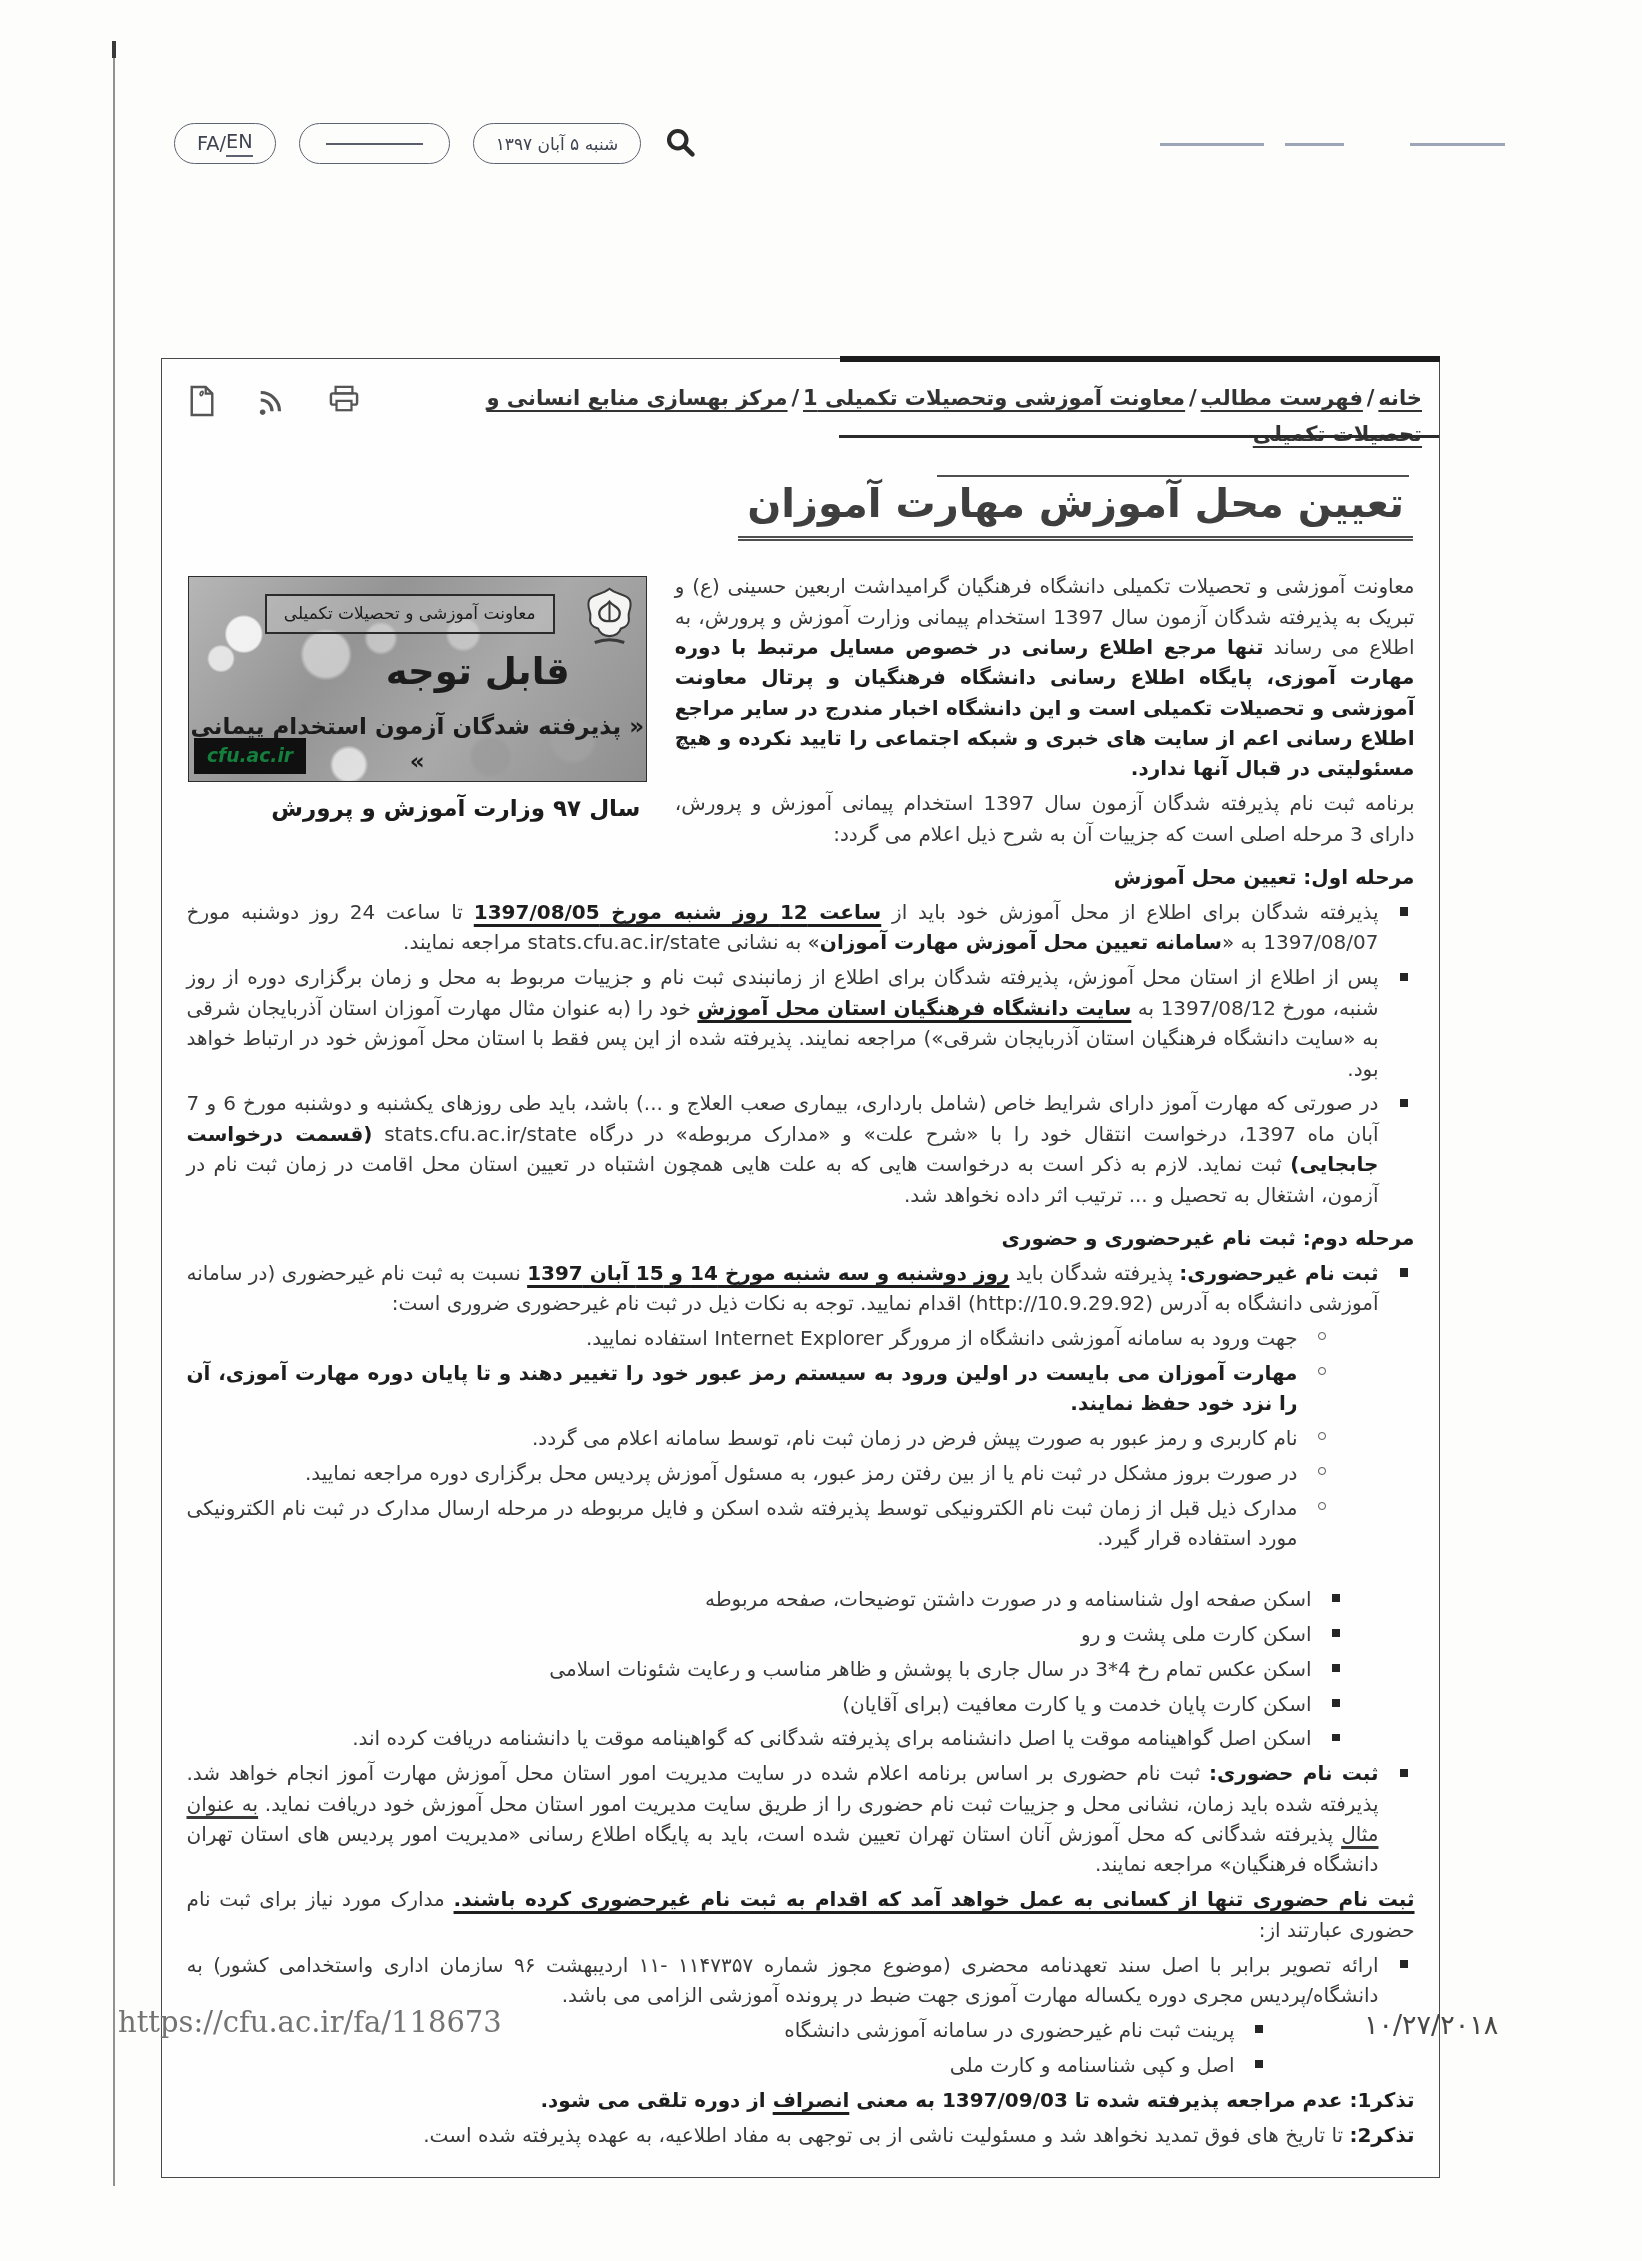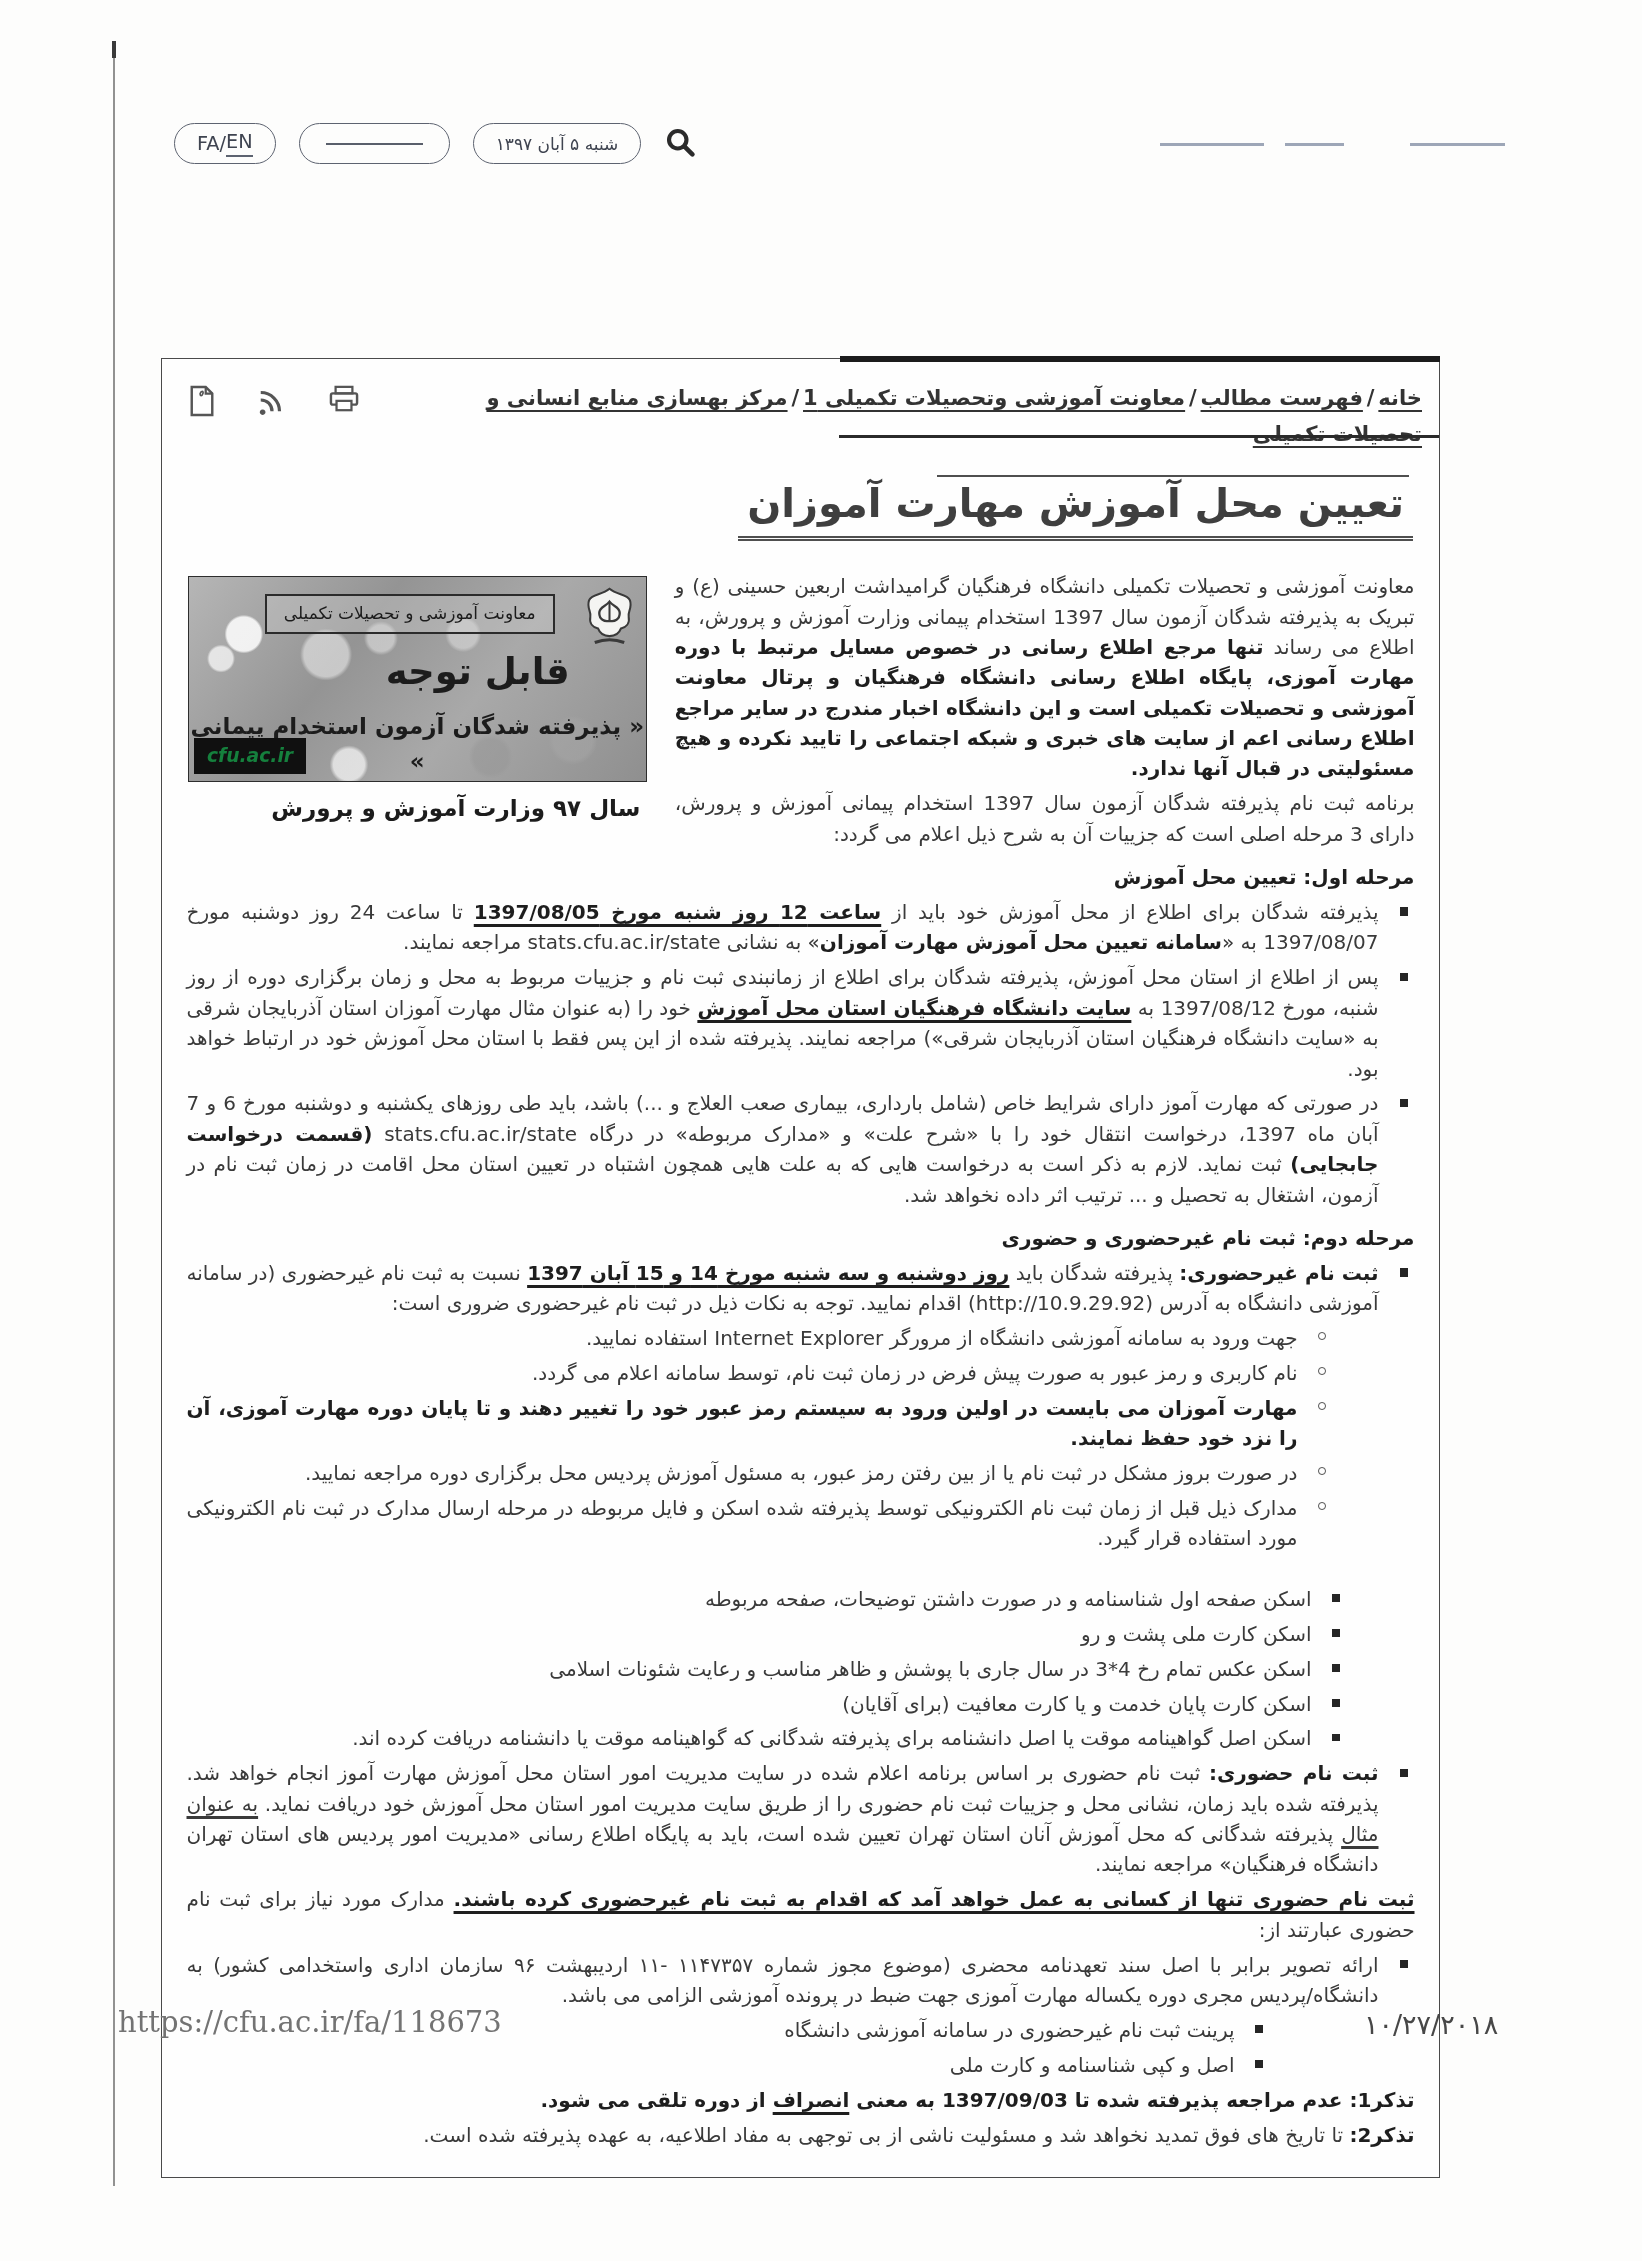--- a/index.html
+++ b/index.html
@@ -168,22 +168,22 @@
     </div>
   <div class="block p"><span>معاونت آموزشی و تحصیلات تکمیلی دانشگاه فرهنگیان گرامیداشت اربعین حسینی (ع) و تبریک به پذیرفته شدگان آزمون سال 1397 استخدام پیمانی وزارت آموزش و پرورش، به اطلاع می رساند </span><span class="b">تنها مرجع اطلاع رسانی در خصوص مسایل مرتبط با دوره مهارت آموزی، پایگاه اطلاع رسانی دانشگاه فرهنگیان و پرتال معاونت آموزشی و تحصیلات تکمیلی است و این دانشگاه اخبار مندرج در سایر مراجع اطلاع رسانی اعم از سایت های خبری و شبکه اجتماعی را تایید نکرده و هیچ مسئولیتی در قبال آنها ندارد.</span></div>
       <div class="block p"><span>برنامه ثبت نام پذیرفته شدگان آزمون سال 1397 استخدام پیمانی آموزش و پرورش، دارای 3 مرحله اصلی است که جزییات آن به شرح ذیل اعلام می گردد:</span></div>
       <div class="block h"><span class="b">مرحله اول: تعیین محل آموزش</span></div>
       <div class="block bullet"><span class="marker"></span><span>پذیرفته شدگان برای اطلاع از محل آموزش خود باید از </span><span class="b u">ساعت 12 روز شنبه مورخ 1397/08/05</span><span> تا ساعت 24 روز دوشنبه مورخ 1397/08/07 به «</span><span class="b">سامانه تعیین محل آموزش مهارت آموزان</span><span>» به نشانی stats.cfu.ac.ir/state مراجعه نمایند.</span></div>
       <div class="block bullet"><span class="marker"></span><span>پس از اطلاع از استان محل آموزش، پذیرفته شدگان برای اطلاع از زمانبندی ثبت نام و جزییات مربوط به محل و زمان برگزاری دوره از روز شنبه، مورخ 1397/08/12 به </span><span class="b u">سایت دانشگاه فرهنگیان استان محل آموزش</span><span> خود را (به عنوان مثال مهارت آموزان استان آذربایجان شرقی به «سایت دانشگاه فرهنگیان استان آذربایجان شرقی») مراجعه نمایند. پذیرفته شده از این پس فقط با استان محل آموزش خود در ارتباط خواهد بود.</span></div>
       <div class="block bullet"><span class="marker"></span><span>در صورتی که مهارت آموز دارای شرایط خاص (شامل بارداری، بیماری صعب العلاج و ...) باشد، باید طی روزهای یکشنبه و دوشنبه مورخ 6 و 7 آبان ماه 1397، درخواست انتقال خود را با «شرح علت» و «مدارک مربوطه» در درگاه stats.cfu.ac.ir/state </span><span class="b">(قسمت درخواست جابجایی)</span><span> ثبت نماید. لازم به ذکر است به درخواست هایی که به علت هایی همچون اشتباه در تعیین استان محل اقامت در زمان ثبت نام در آزمون، اشتغال به تحصیل و ... ترتیب اثر داده نخواهد شد.</span></div>
       <div class="block h"><span class="b">مرحله دوم: ثبت نام غیرحضوری و حضوری</span></div>
       <div class="block bullet"><span class="marker"></span><span class="b">ثبت نام غیرحضوری:</span><span> پذیرفته شدگان باید </span><span class="b u">روز دوشنبه و سه شنبه مورخ 14 و 15 آبان 1397</span><span> نسبت به ثبت نام غیرحضوری (در سامانه آموزشی دانشگاه به آدرس (http://10.9.29.92) اقدام نمایید. توجه به نکات ذیل در ثبت نام غیرحضوری ضروری است:</span></div>
       <div class="block subbullet"><span class="marker"></span><span>جهت ورود به سامانه آموزشی دانشگاه از مرورگر Internet Explorer استفاده نمایید.</span></div>
+      <div class="block subbullet"><span class="marker"></span><span class="b">مهارت آموزان می بایست در اولین ورود به سیستم رمز عبور خود را تغییر دهند و تا پایان دوره مهارت آموزی، آن را نزد خود حفظ نمایند.</span></div>
       <div class="block subbullet"><span class="marker"></span><span>نام کاربری و رمز عبور به صورت پیش فرض در زمان ثبت نام، توسط سامانه اعلام می گردد.</span></div>
-      <div class="block subbullet"><span class="marker"></span><span class="b">مهارت آموزان می بایست در اولین ورود به سیستم رمز عبور خود را تغییر دهند و تا پایان دوره مهارت آموزی، آن را نزد خود حفظ نمایند.</span></div>
       <div class="block subbullet"><span class="marker"></span><span>در صورت بروز مشکل در ثبت نام یا از بین رفتن رمز عبور، به مسئول آموزش پردیس محل برگزاری دوره مراجعه نمایید.</span></div>
       <div class="block subbullet"><span class="marker"></span><span>مدارک ذیل قبل از زمان ثبت نام الکترونیکی توسط پذیرفته شده اسکن و فایل مربوطه در مرحله ارسال مدارک در ثبت نام الکترونیکی مورد استفاده قرار گیرد.</span></div>
       <div class="block docbullet gap"><span class="marker"></span><span>اسکن صفحه اول شناسنامه و در صورت داشتن توضیحات، صفحه مربوطه</span></div>
       <div class="block docbullet"><span class="marker"></span><span>اسکن کارت ملی پشت و رو</span></div>
       <div class="block docbullet"><span class="marker"></span><span>اسکن عکس تمام رخ 4*3 در سال جاری با پوشش و ظاهر مناسب و رعایت شئونات اسلامی</span></div>
       <div class="block docbullet"><span class="marker"></span><span>اسکن کارت پایان خدمت و یا کارت معافیت (برای آقایان)</span></div>
       <div class="block docbullet"><span class="marker"></span><span>اسکن اصل گواهینامه موقت یا اصل دانشنامه برای پذیرفته شدگانی که گواهینامه موقت یا دانشنامه دریافت کرده اند.</span></div>
       <div class="block bullet"><span class="marker"></span><span class="b">ثبت نام حضوری:</span><span> ثبت نام حضوری بر اساس برنامه اعلام شده در سایت مدیریت امور استان محل آموزش مهارت آموز انجام خواهد شد. پذیرفته شده باید زمان، نشانی محل و جزییات ثبت نام حضوری را از طریق سایت مدیریت امور استان محل آموزش خود دریافت نماید. </span><span class="u">به عنوان مثال</span><span> پذیرفته شدگانی که محل آموزش آنان استان تهران تعیین شده است، باید به پایگاه اطلاع رسانی «مدیریت امور پردیس های استان تهران دانشگاه فرهنگیان» مراجعه نمایند.</span></div>
       <div class="block p"><span class="b u">ثبت نام حضوری تنها از کسانی به عمل خواهد آمد که اقدام به ثبت نام غیرحضوری کرده باشند.</span><span> مدارک مورد نیاز برای ثبت نام حضوری عبارتند از:</span></div>
       <div class="block bullet"><span class="marker"></span><span>ارائه تصویر برابر با اصل سند تعهدنامه محضری (موضوع مجوز شماره ۱۱۴۷۳۵۷ -۱۱ اردیبهشت ۹۶ سازمان اداری واستخدامی کشور) به دانشگاه/پردیس مجری دوره یکساله مهارت آموزی جهت ضبط در پرونده آموزشی الزامی می باشد.</span></div>

